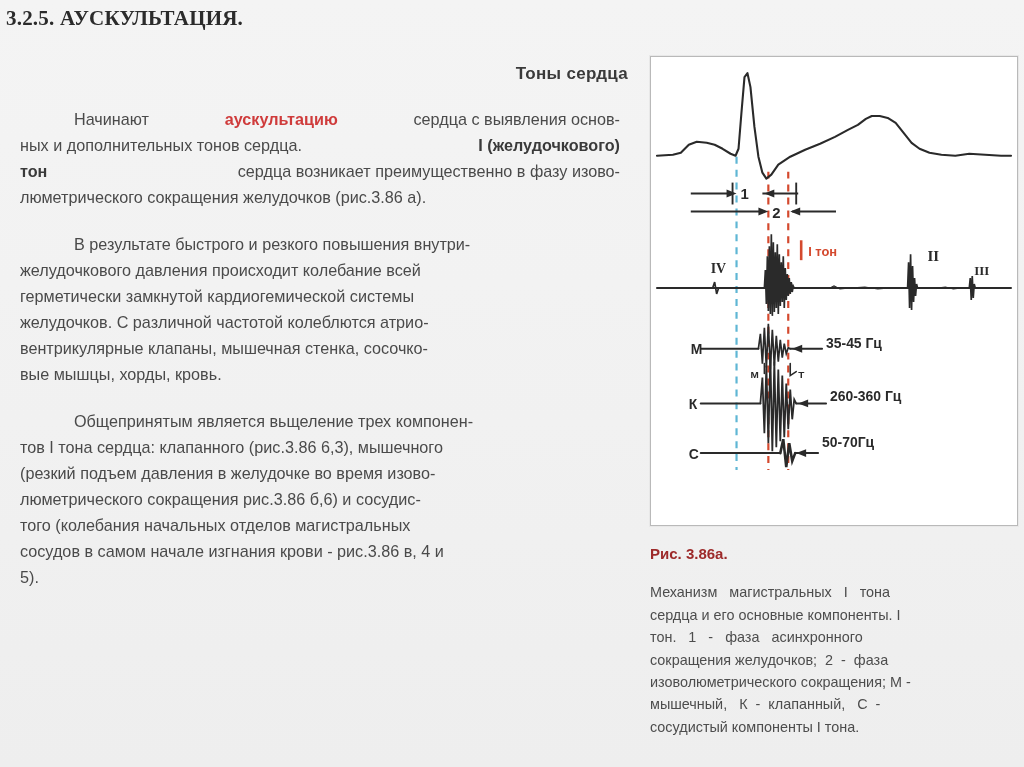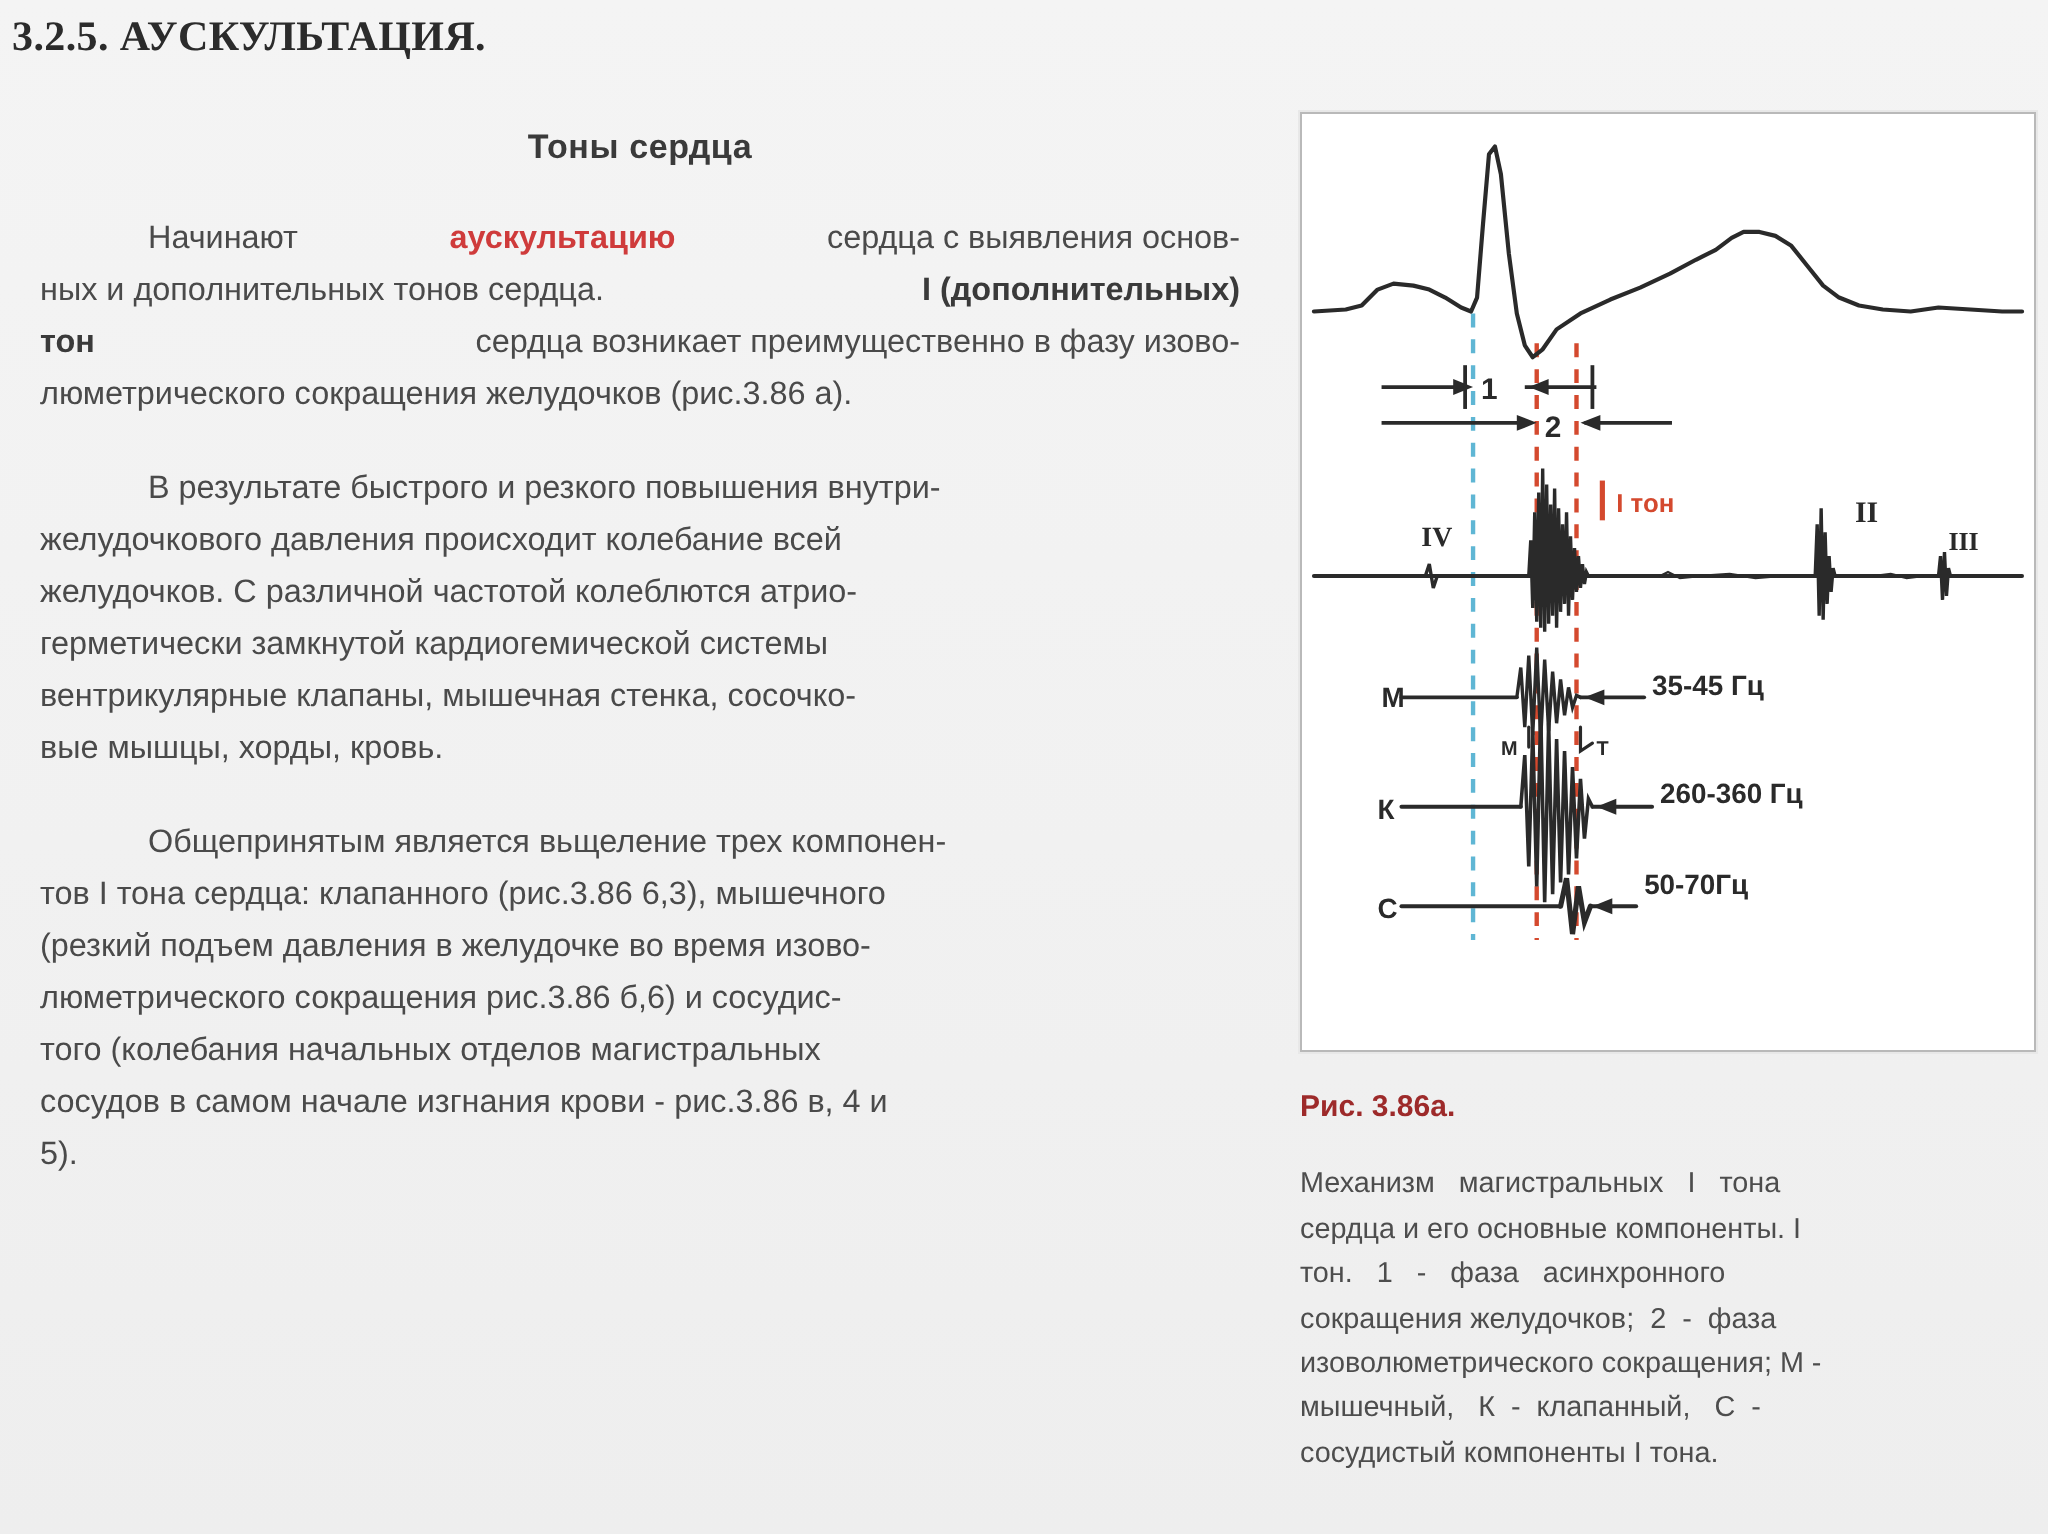--- a/index.html
+++ b/index.html
@@ -35,21 +35,21 @@
   }
 
   
   .left-col {
     position: absolute;
     left: 12px;
     top: 55px;
     width: 616px;
   }
   .article-title {
-    text-align: center;
+    text-align: right;
     font-weight: bold;
     font-size: 17px;
     color: #3a3a3a;
     margin: 9px 0 22px 0;
     letter-spacing: .3px;
   }
   .para {
     font-size: 16.2px;
     line-height: 26px;
     color: #4a4a4a;
@@ -132,38 +132,38 @@
     <div class="para">
       <span class="lines">
         <span class="ln justify indent">
             <span>Начинают </span>
             <span class="hl-red">аускультацию</span>
             <span> сердца с выявления основ-</span>
           </span>
 
         <span class="ln justify">
             <span>ных и дополнительных тонов сердца. </span>
-            <span class="bold">I (дополнительных)</span>
+            <span class="bold">I (желудочкового)</span>
           </span>
 
         <span class="ln justify">
             <span class="bold">тон</span>
             <span> сердца возникает преимущественно в фазу изово-</span>
           </span>
 
         <span class="ln">люметрического сокращения желудочков (рис.3.86 а).</span>
       </span>
     </div>
 
     <div class="para">
       <span class="lines">
         <span class="ln indent">В результате быстрого и резкого повышения внутри-</span>
         <span class="ln">желудочкового давления происходит колебание всей</span>
+        <span class="ln">герметически замкнутой кардиогемической системы</span>
         <span class="ln">желудочков. С различной частотой колеблются атрио-</span>
-        <span class="ln">герметически замкнутой кардиогемической системы</span>
         <span class="ln">вентрикулярные клапаны, мышечная стенка, сосочко-</span>
         <span class="ln">вые мышцы, хорды, кровь.</span>
       </span>
     </div>
 
     <div class="para">
       <span class="lines">
         <span class="ln indent">Общепринятым является вьщеление трех компонен-</span>
         <span class="ln">тов I тона сердца: клапанного (рис.3.86 6,3), мышечного</span>
         <span class="ln">(резкий подъем давления в желудочке во время изово-</span>

